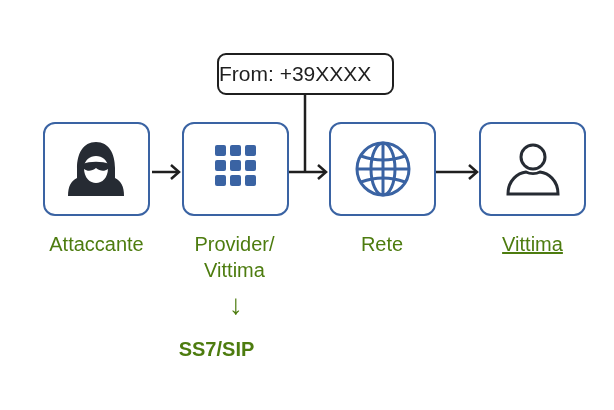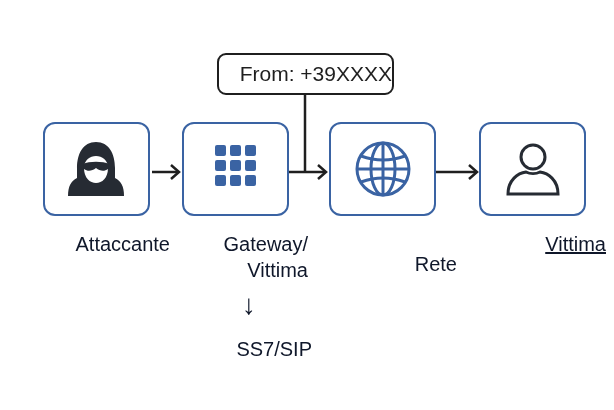--- a/index.html
+++ b/index.html
@@ -1,19 +1,19 @@
 <!DOCTYPE html>
 <html><head>
 <meta charset="utf-8">
 <style>
   html, body { margin:0; padding:0; background:#ffffff; }
   body { width:614px; height:410px; position:relative; overflow:hidden; font-family:"Liberation Sans", sans-serif; color:#1f1f1f; }
   .node { position:absolute; width:107px; height:94px; border:2.5px solid #3a63a3; border-radius:12px; box-sizing:border-box; background:#fff; }
-  .label { position:absolute; text-align:right; font-size:20px; line-height:26px; color:#0f172a; }
-  .callout { position:absolute; left:217px; top:53px; width:177px; height:42px; border:2.5px solid #1f1f1f; border-radius:9px; box-sizing:border-box; font-size:21px; line-height:38px; text-align:right; background:#fff; }
+  .label { position:absolute; text-align:center; font-size:20px; line-height:26px; color:#4d7c0f; }
+  .callout { position:absolute; left:217px; top:53px; width:177px; height:42px; border:2.5px solid #1f1f1f; border-radius:9px; box-sizing:border-box; font-size:21px; line-height:38px; text-align:left; background:#fff; }
   svg.wires { position:absolute; left:0; top:0; }
   .icon { position:absolute; }
 </style>
 </head>
 <body>
 
 <svg class="wires" width="614" height="410">
 
   <g>
     <line x1="152" y1="172" x2="178" y2="172" stroke="#1f1f1f" stroke-width="2.5"></line>
@@ -76,24 +76,24 @@
       <circle cx="29" cy="17" r="12"></circle>
       <path d="M4 54 C4 40 14 33 22 32 C26 34 32 34 36 32 C44 33 54 40 54 54 Z"></path>
     </g>
   </svg>
 </div>
 
 <div class="label" style="left:23px; top:231px; width:147px;">
   <div>Attaccante</div>
 </div>
 <div class="label" style="left:161px; top:231px; width:147px;">
-  <div>Gateway/</div>
+  <div>Provider/</div>
   <div>Vittima</div>
 </div>
-<div class="label" style="left:307px; top:231px; width:150px;margin-top:20px;">
+<div class="label" style="left:307px; top:231px; width:150px;">
   <div>Rete</div>
 </div>
 <div class="label" style="left:459px; top:231px; width:147px;text-decoration:underline;">
   <div>Vittima</div>
 </div>
 
 <div class="label" style="left:216px; top:290px; width:40px; font-size:28px; line-height:30px;">↓</div>
-<div class="label" style="left:165px; top:336px; width:147px;">SS7/SIP</div>
+<div class="label" style="left:143px; top:336px; width:147px;font-weight:bold;">SS7/SIP</div>
 
 </body></html>

